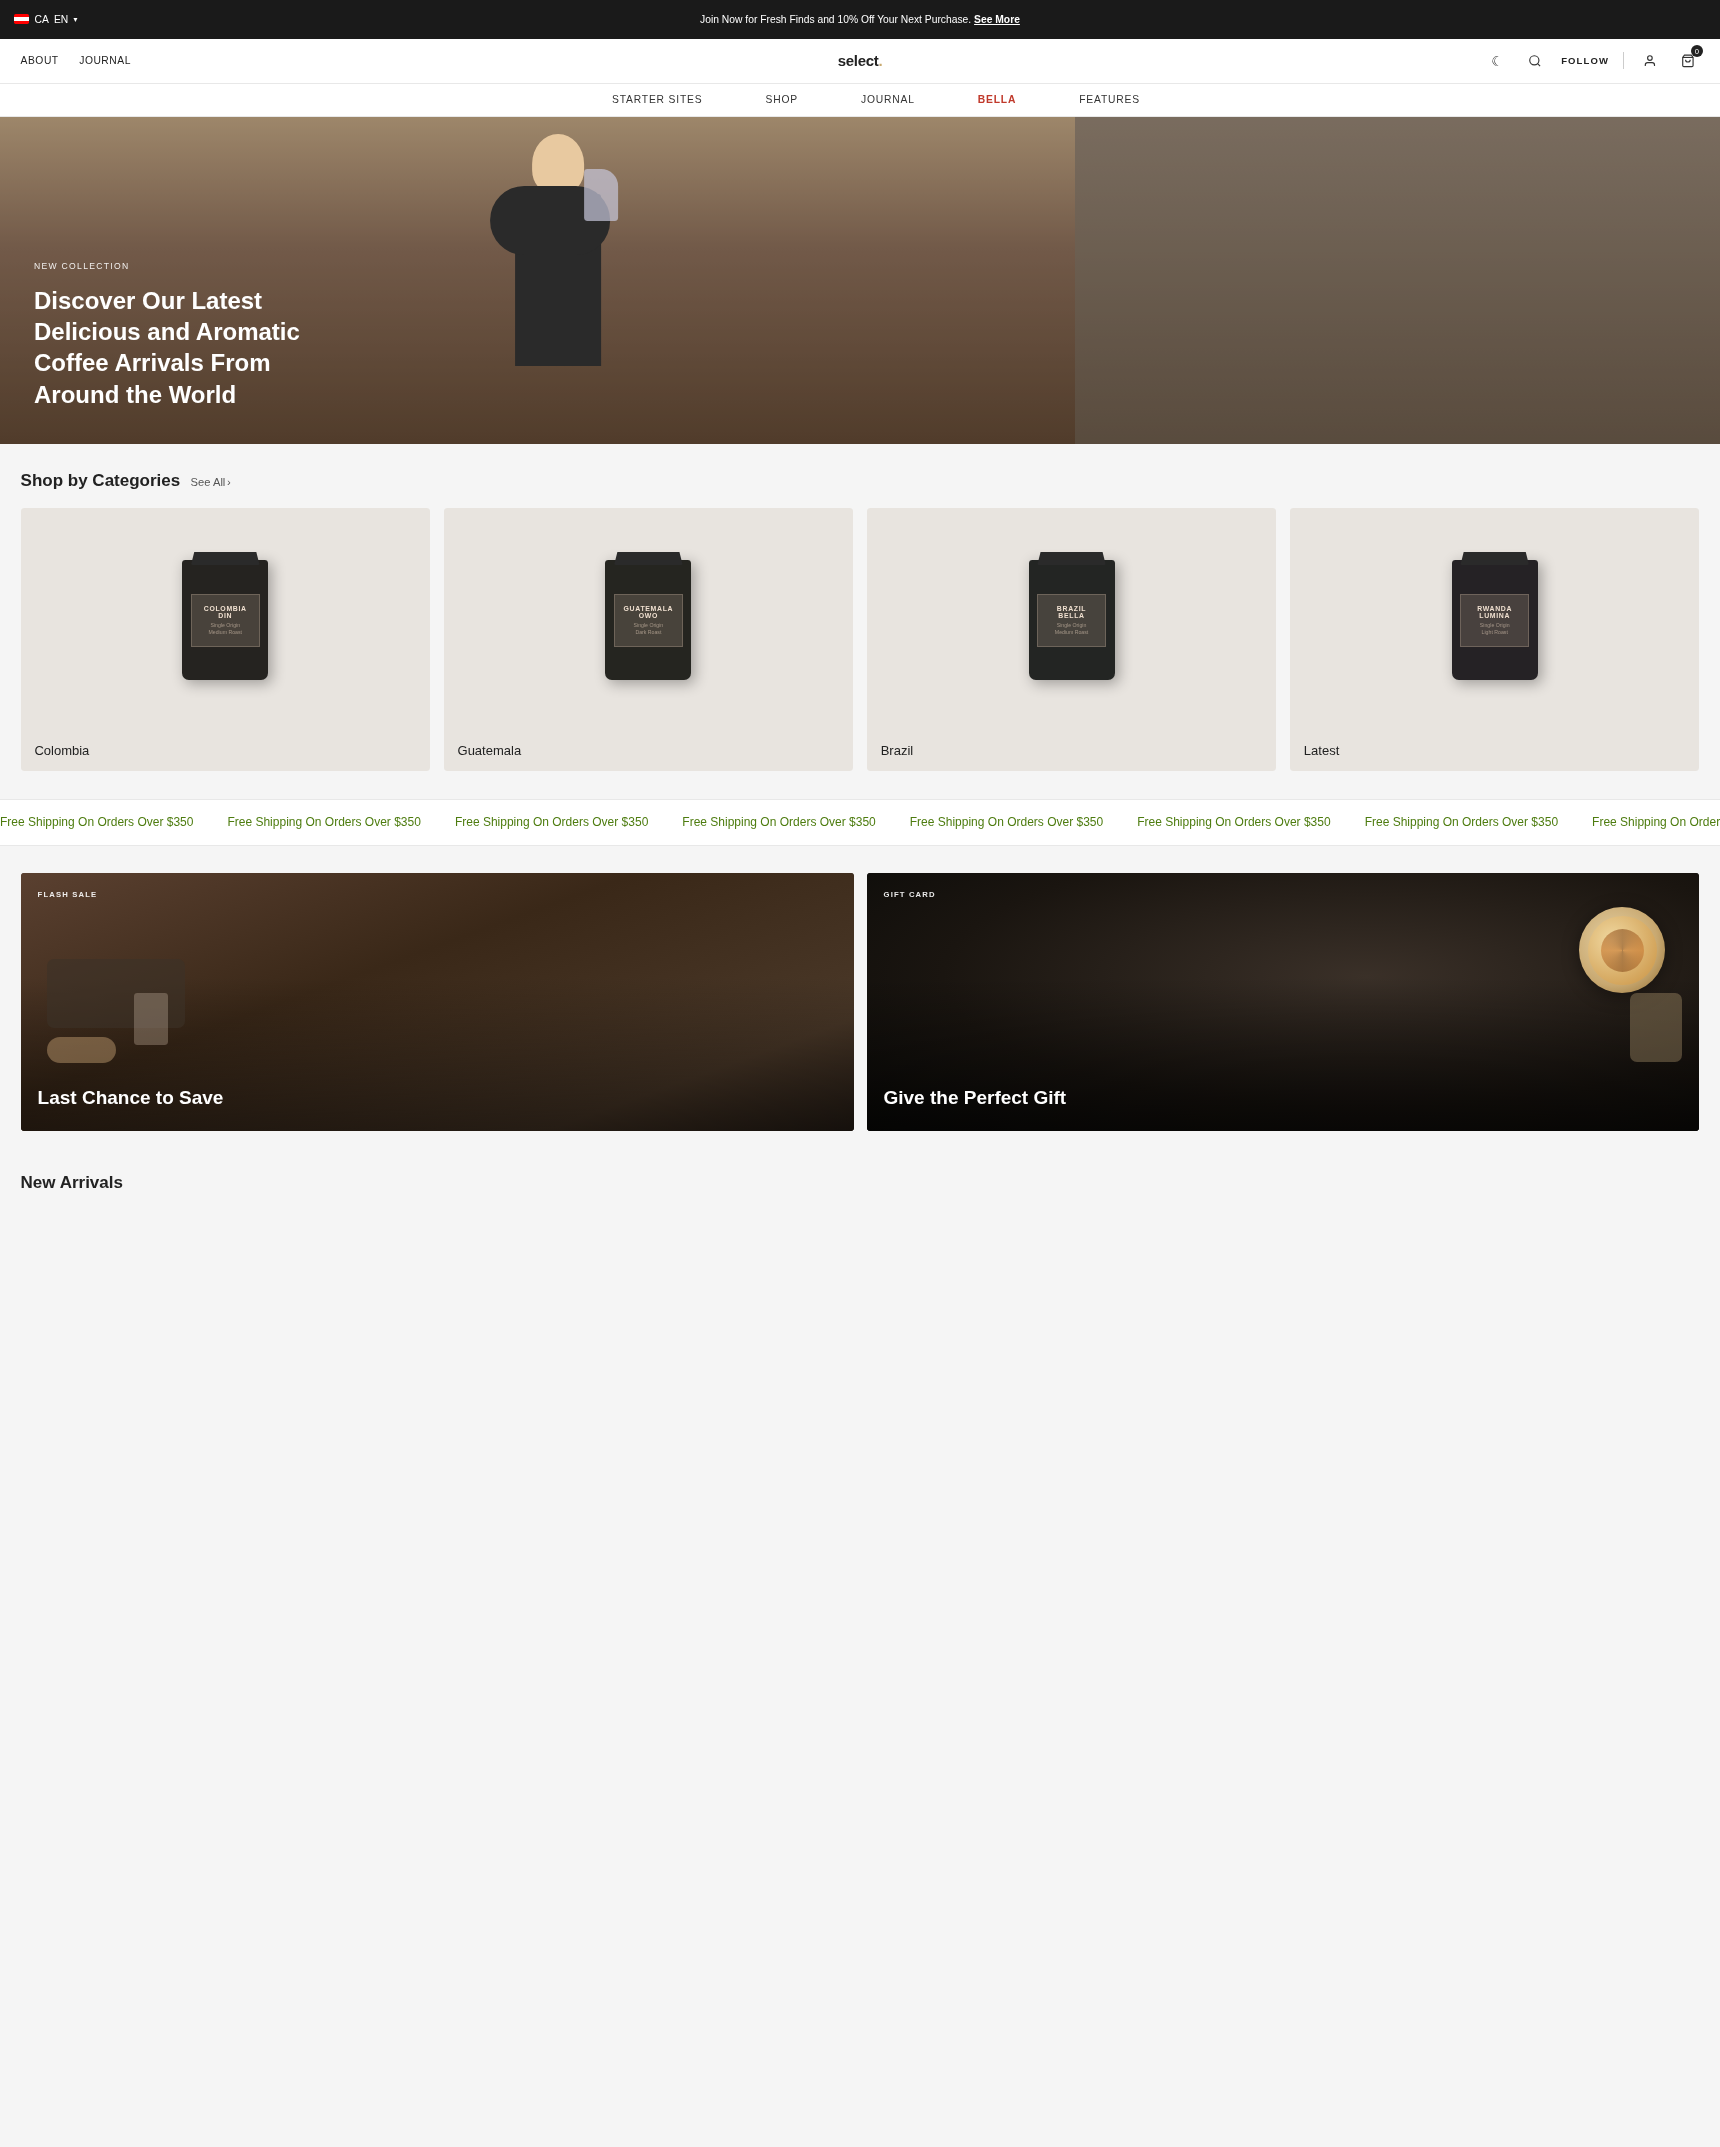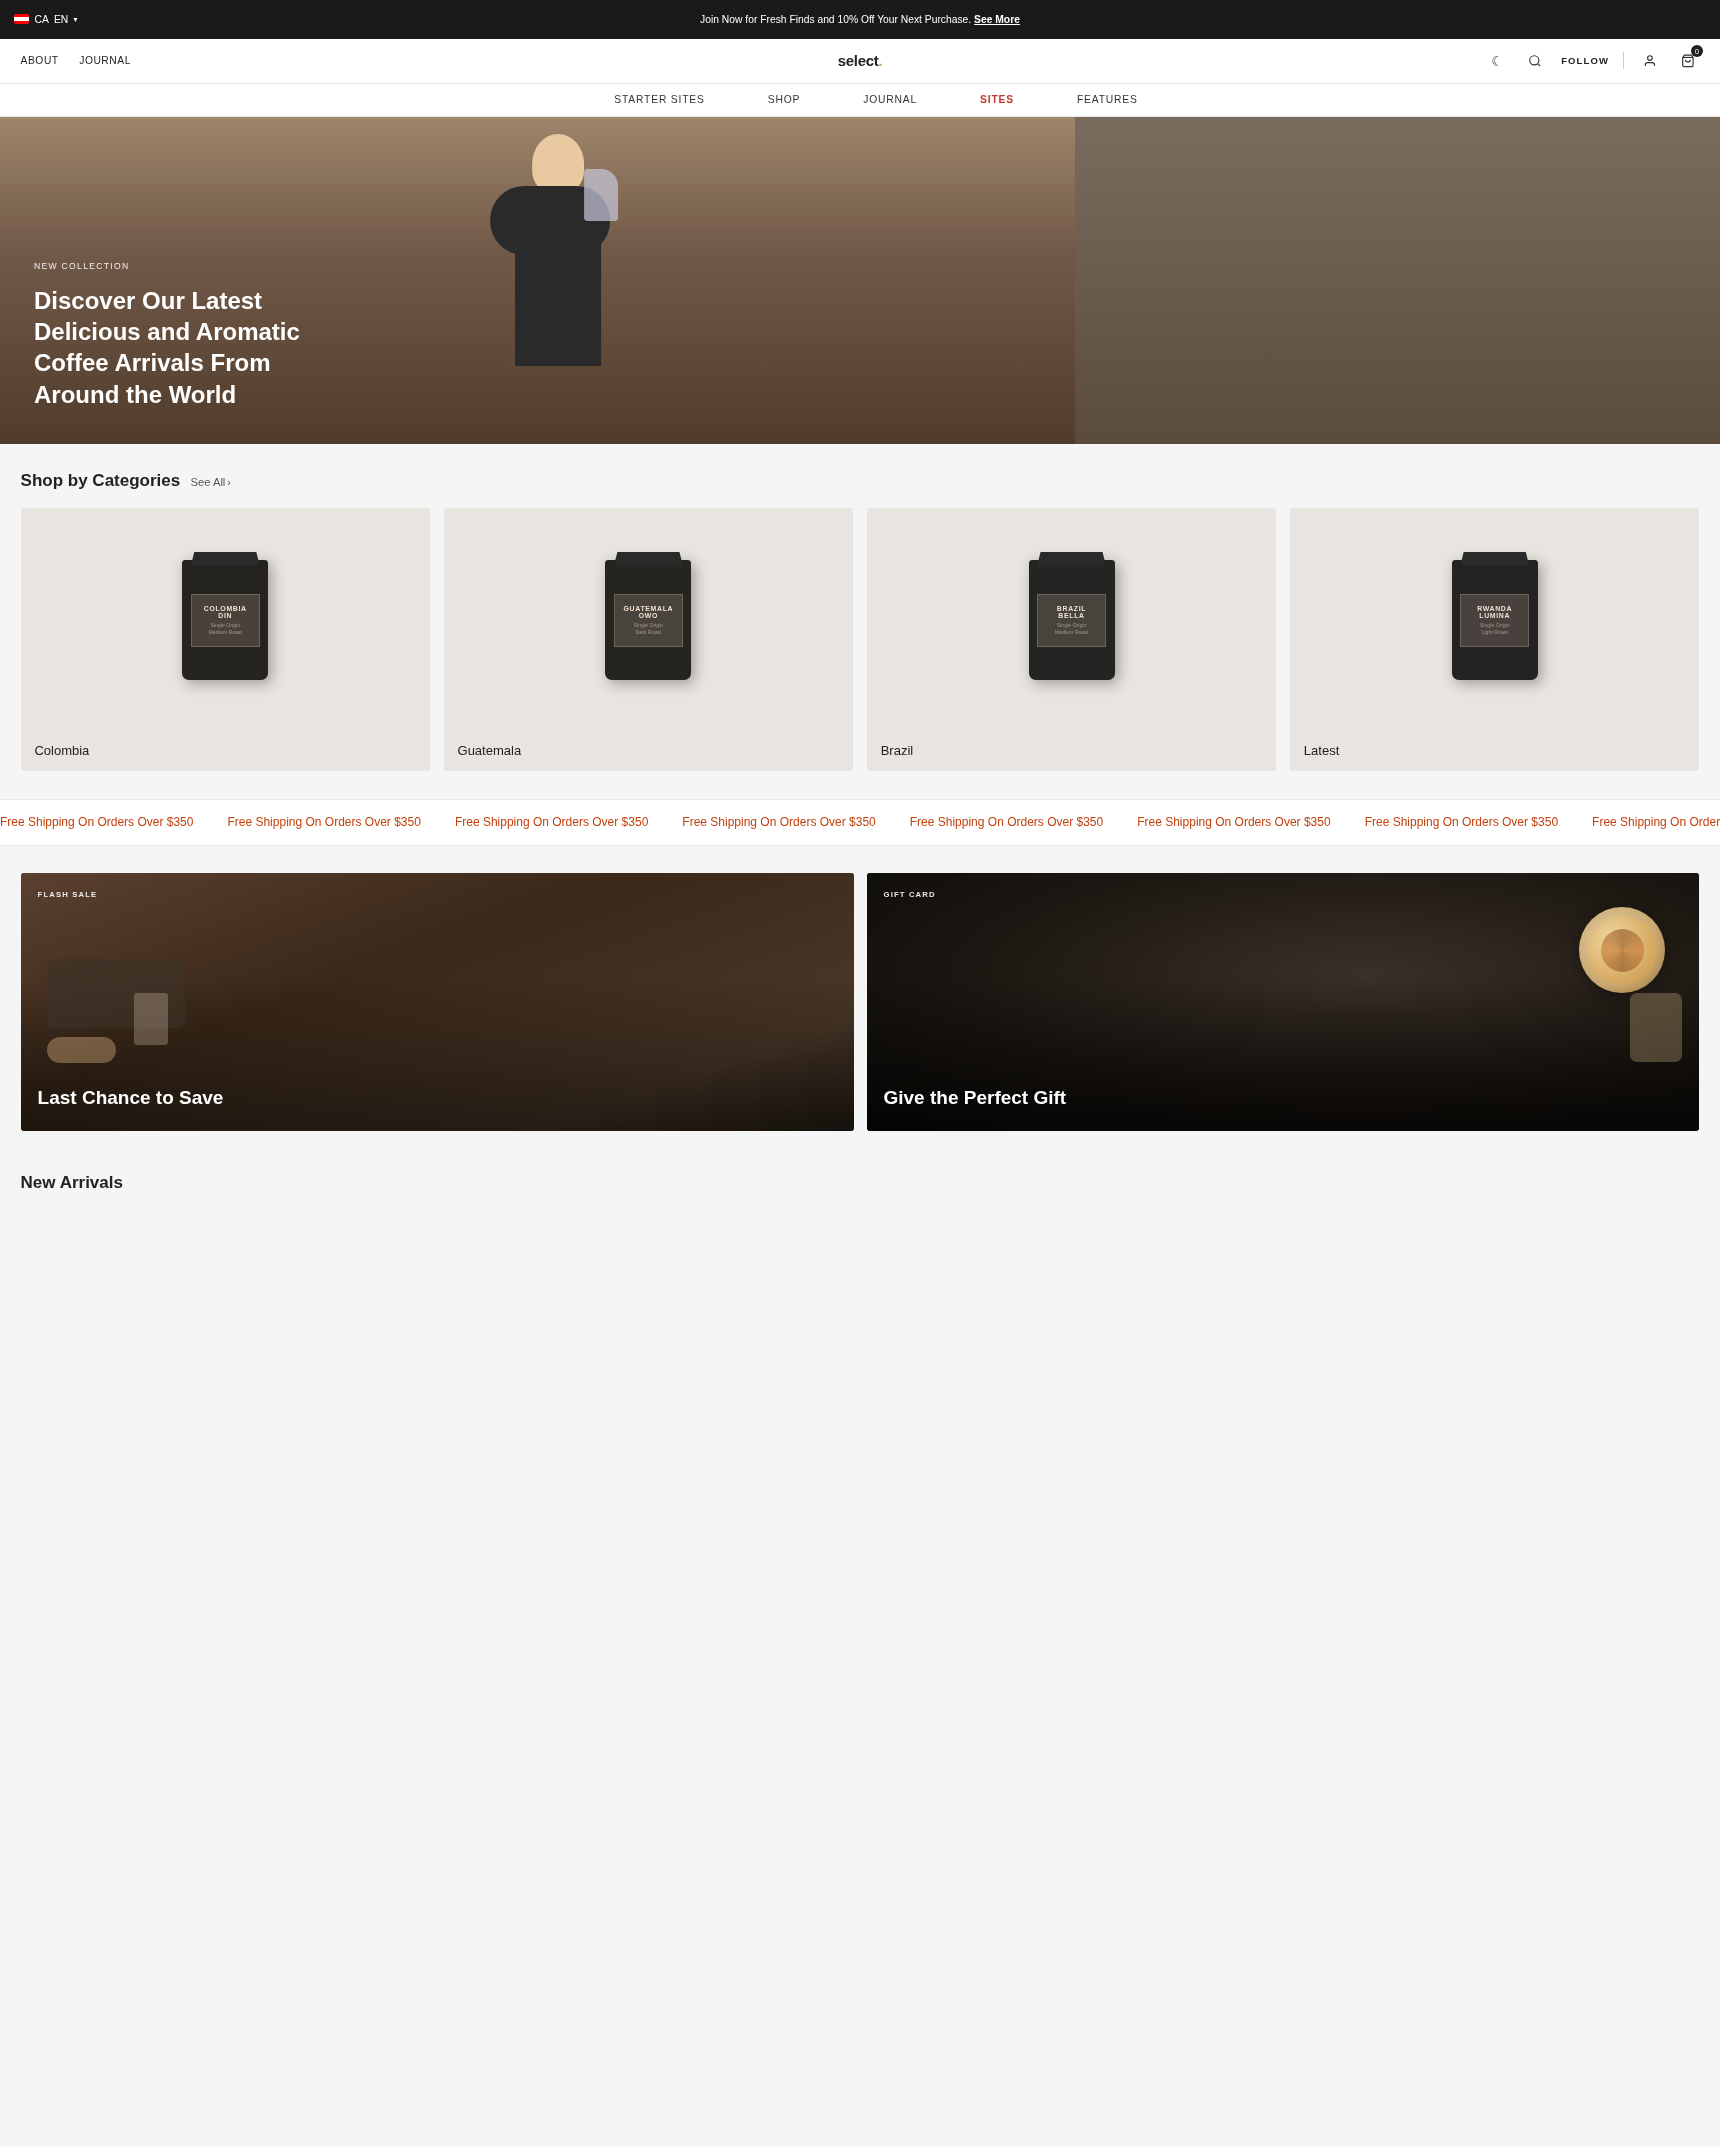--- a/index.html
+++ b/index.html
@@ -346,21 +346,21 @@
       border-bottom: 0.9px solid #e8e8e8;
     }
     .shipping-ticker {
       display: inline-flex;
       gap: 34px;
       animation: ticker 20s linear infinite;
     }
     .shipping-item {
       font-size: 12px;
       font-weight: 500;
-      color: #c2410c;
+      color: #4d7c0f;
       white-space: nowrap;
     }
     @keyframes ticker {
       0% { transform: translateX(0); }
       100% { transform: translateX(-50%); }
     }
 
     
     .promo-section {
       padding: 27.5px 20.6px;
@@ -513,21 +513,21 @@
       </button>
       <span class="cart-count">0</span>
     </div>
   </div>
 </header>
 
 <nav class="secondary-nav">
   <a>STARTER SITES</a>
   <a>SHOP</a>
   <a>JOURNAL</a>
-  <a class="sale">SITES</a>
+  <a class="sale">BELLA</a>
   <a>FEATURES</a>
 </nav>
 
 <section class="hero">
   <div class="hero-bg">
 
     <div class="hero-img-left">
       <div class="hero-person">
         <div class="hero-person-head"></div>
         <div class="hero-person-body">

